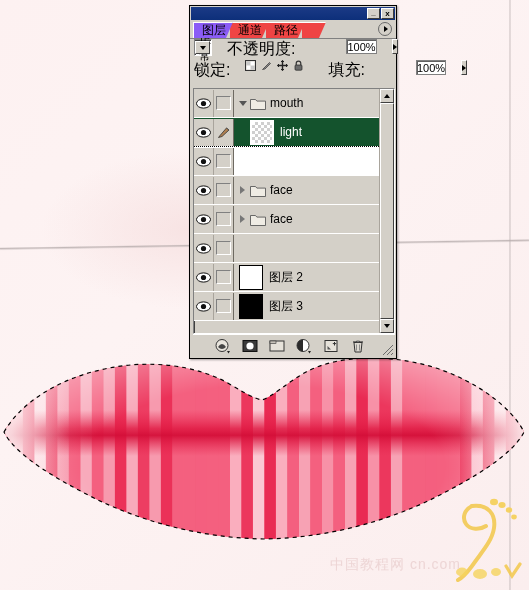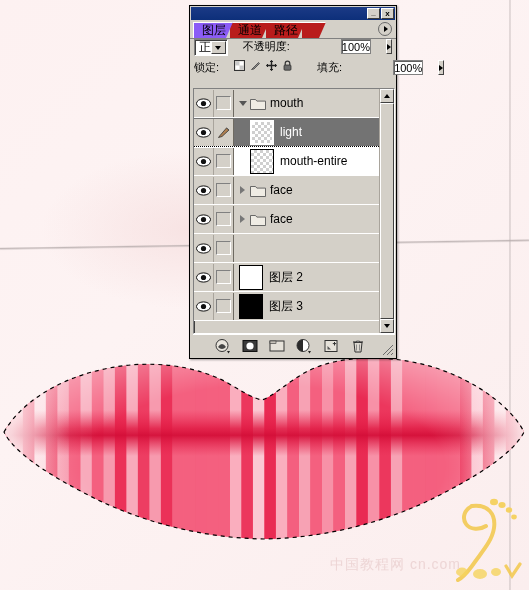--- a/index.html
+++ b/index.html
@@ -86,21 +86,21 @@
     font-size:12px; background:#d4d0c8;
     position:relative; margin-right:-3px;
     border-top:1px solid #fff;
     clip-path: polygon(0 0, 100% 0, calc(100% - 7px) 100%, 0 100%);
   }
   .tab.active {
     background:#8b5cf6; font-weight:normal;
     border-top:1px solid #fff; border-left:1px solid #fff;
     z-index:3;
   }
-  .tab.inactive { background:#b91c1c; z-index:2; }
+  .tab.inactive { background:#ef4444; z-index:2; }
   .panel-menu-btn {
     position:absolute; right:4px; top:1px;
     width:14px; height:14px; border-radius:50%;
     background: #d4d0c8;
     border:1px solid #6a6a6a;
     display:flex; align-items:center; justify-content:center;
   }
   .panel-menu-btn::after {
     content:""; width:0;height:0;
     border-left:4px solid #000; border-top:3px solid transparent; border-bottom:3px solid transparent;
@@ -119,21 +119,21 @@
     display:flex; align-items:center; position:relative;
     padding-left:4px; font-size:12px;
   }
   .blend-arrow {
     position:absolute; right:1px; top:1px;
     width:15px; height:13px; background:#d4d0c8;
     border:1px solid #fff; border-right-color:#404040; border-bottom-color:#404040;
     display:flex;align-items:center;justify-content:center;
   }
   .blend-arrow::after{content:"";width:0;height:0;border-top:4px solid #000;border-left:3px solid transparent;border-right:3px solid transparent;}
-  .field-label { font-size:11px; white-space:nowrap; }
+  .field-label { font-size:16px; white-space:nowrap; }
   .num-field {
     height:15px; width:34px;
     background:#fff; border:1px solid #808080;
     box-shadow: inset 1px 1px 0 #606060;
     font-size:11px; display:flex;align-items:center;justify-content:center;margin-left:36px;
   }
   .spin-btn {
     width:13px; height:15px; background:#d4d0c8;
     border:1px solid #fff; border-right-color:#404040; border-bottom-color:#404040;
     display:flex;align-items:center;justify-content:center;
@@ -153,21 +153,21 @@
     display:flex;
     overflow:hidden;
   }
   .rows-area { flex:1; position:relative; }
   .layer-row {
     display:flex; align-items:center;
     height:29px; background:#d4d0c8;
     border-bottom:1px solid #fff;
     position:relative;
   }
-  .layer-row.selected { background:#737373; color:#fff; }
+  .layer-row.selected { background:#14532d; color:#fff; }
   .layer-row.white { background:#fff; }
   .col-eye {
     width:20px; height:27px; flex:0 0 20px;
     display:flex;align-items:center;justify-content:center;
     background:#d4d0c8;
     border-right:1px solid #a9a49c;
   }
   .col-brush {
     width:20px; height:27px; flex:0 0 20px;
     display:flex;align-items:center;justify-content:center;
@@ -472,25 +472,20 @@
         <div class="layer-row white">
           <div class="col-eye">
             <svg class="eye-ico" viewBox="0 0 15 11">
               <ellipse cx="7.5" cy="5.5" rx="7" ry="4.6" fill="#fff" stroke="#111" stroke-width="1"></ellipse>
               <circle cx="7.5" cy="5.5" r="2.6" fill="#111"></circle>
             </svg>
           </div>
           <div class="col-brush">
             <span class="cell-box"></span>
           </div>
-          <div class="col-main">
-            <span style="display:inline-block;width:11px;flex:0 0 11px;"></span>
-            <span class="thumb checker"></span>
-            <span class="layer-name">mouth-entire</span>
-          </div>
         </div>
         <div class="layer-row">
           <div class="col-eye">
             <svg class="eye-ico" viewBox="0 0 15 11">
               <ellipse cx="7.5" cy="5.5" rx="7" ry="4.6" fill="#fff" stroke="#111" stroke-width="1"></ellipse>
               <circle cx="7.5" cy="5.5" r="2.6" fill="#111"></circle>
             </svg>
           </div>
           <div class="col-brush">
             <span class="cell-box"></span>

